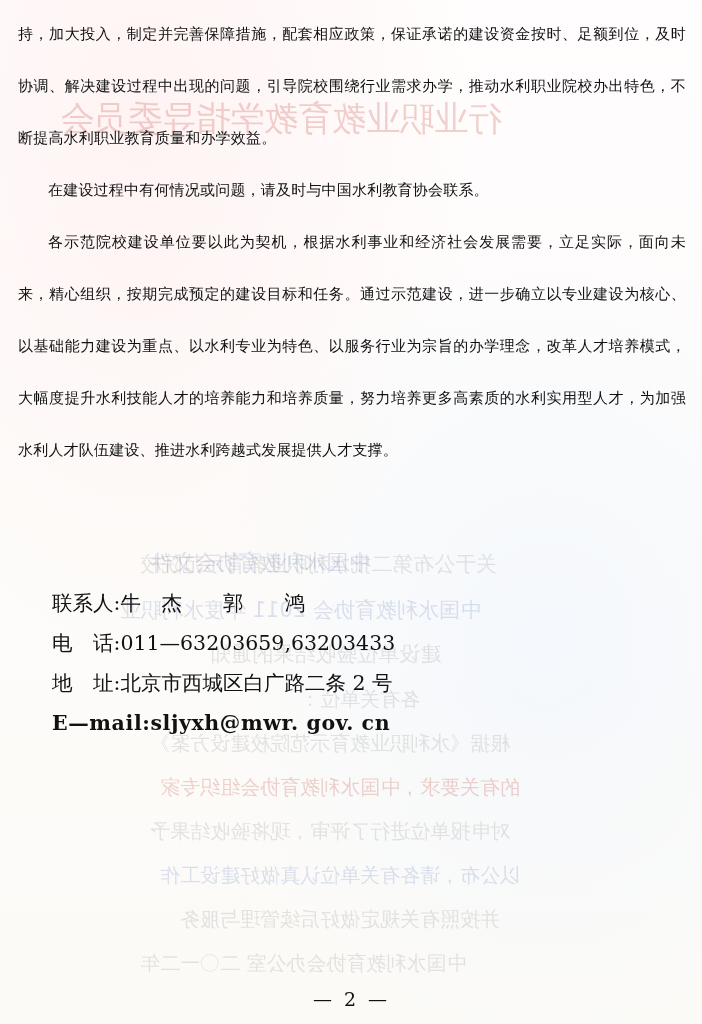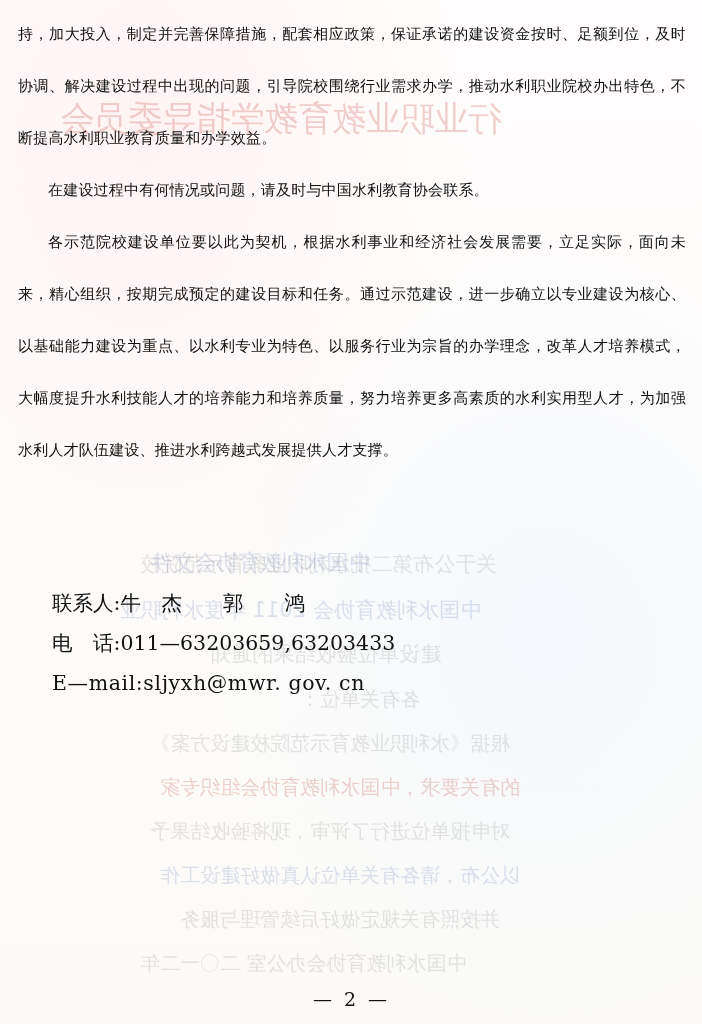--- a/index.html
+++ b/index.html
@@ -95,20 +95,21 @@
   .c-label {
     display: inline-block;
     text-align: right;
   }
   .c-value {
     display: inline-block;
   }
   .email-row {
     font-family: "DejaVu Serif", "Liberation Serif", serif;
     letter-spacing: 0.6px;
+    font-weight: bold;
   }
 
   .page-number {
     position: absolute;
     left: 0;
     right: 0;
     bottom: 14px;
     text-align: center;
     font-size: 19px;
     letter-spacing: 2px;
@@ -162,20 +163,23 @@
       <p class="para indent">各示范院校建设单位要以此为契机，根据水利事业和经济社会发展需要，立足实际，面向未来，精心组织，按期完成预定的建设目标和任务。通过示范建设，进一步确立以专业建设为核心、以基础能力建设为重点、以水利专业为特色、以服务行业为宗旨的办学理念，改革人才培养模式，大幅度提升水利技能人才的培养能力和培养质量，努力培养更多高素质的水利实用型人才，为加强水利人才队伍建设、推进水利跨越式发展提供人才支撑。</p>
     </div>
 
     <div class="contact-block">
       <div class="contact-row">
         <span class="c-label">联系人</span><span class="c-sep">:</span><span class="c-value">牛　杰　　郭　　鸿</span>
       </div>
       <div class="contact-row">
         <span class="c-label">电　话</span><span class="c-sep">:</span><span class="c-value">011—63203659,63203433</span>
       </div>
+      <div class="contact-row">
+        <span class="c-label">地　址</span><span class="c-sep">:</span><span class="c-value">北京市西城区白广路二条 2 号</span>
+      </div>
       <div class="contact-row email-row">
         <span class="c-label">E—mail</span><span class="c-sep">:</span><span class="c-value">sljyxh@mwr. gov. cn</span>
       </div>
     </div>
 
     <div class="page-number">
       <span>—</span><span class="pnum">2</span><span>—</span>
     </div>
 
   </div>

